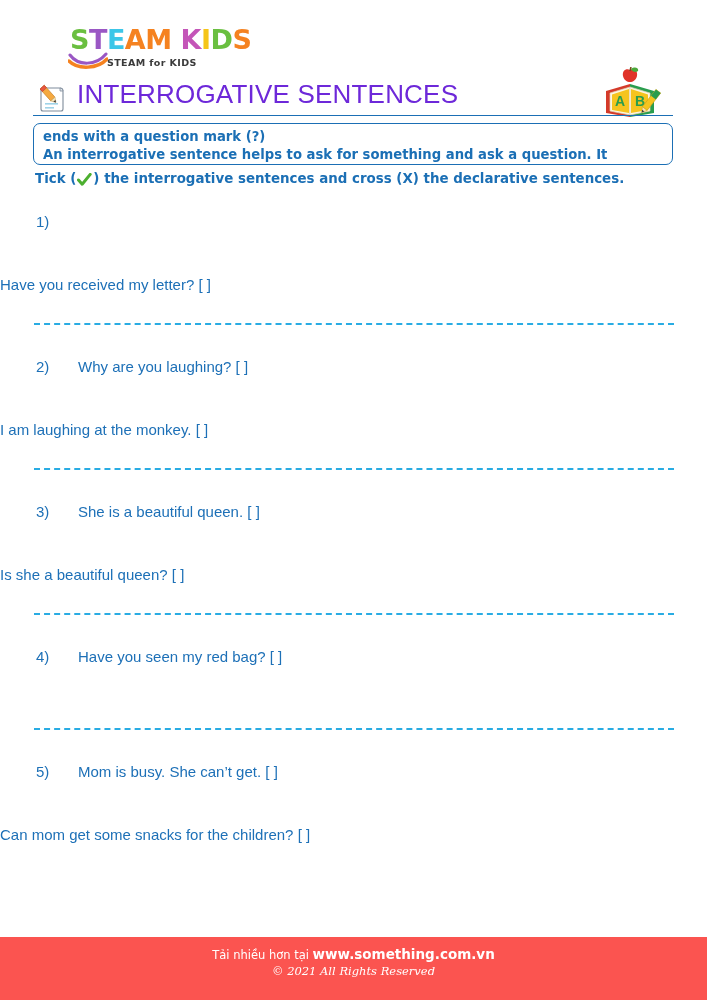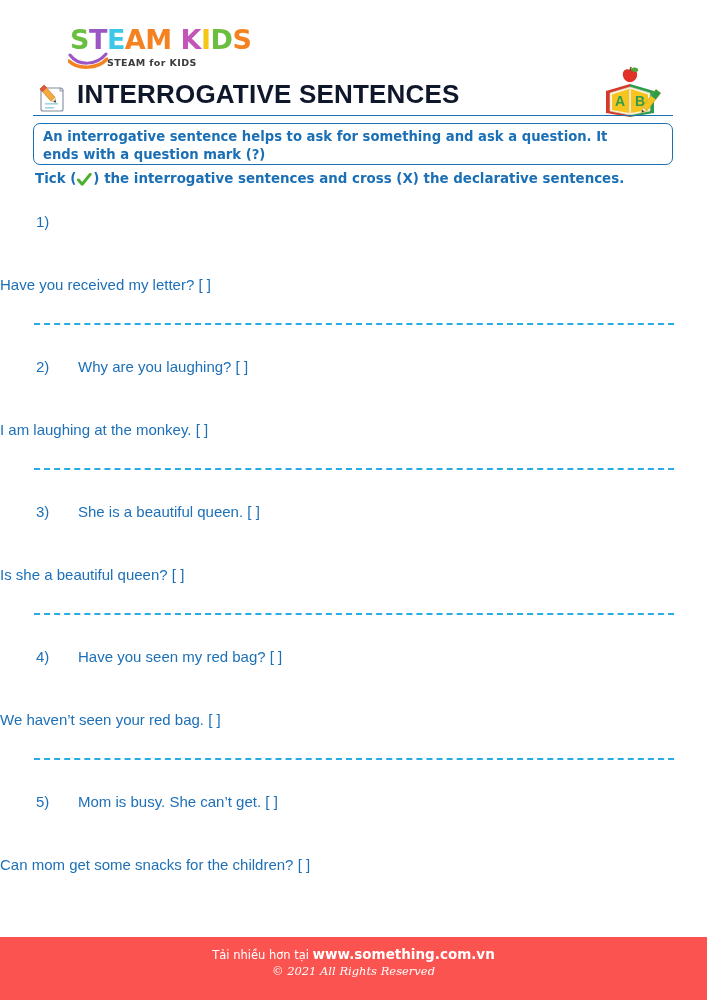--- a/index.html
+++ b/index.html
@@ -71,24 +71,24 @@
   .dotline.date { width: 92px; }
 
   
   .title-row {
     position: absolute; left: 0; top: 74px;
     width: 707px; height: 44px;
   }
   .title-text {
     position: absolute; left: 77px; top: 5px;
     font-family: "Liberation Sans", sans-serif;
-    font-weight: bold;
+    font-weight: normal;
     font-size: 26px;
     letter-spacing: 0.2px;
-    color: #0f172a;
+    color: #6d28d9;
     white-space: nowrap;
   }
   .pencil-icon { position: absolute; left: 34px; top: 4px; }
   .abc-icon { position: absolute; left: 600px; top: -7px; }
 
   .title-rule {
     position: absolute; left: 33px; top: 115px;
     width: 640px; height: 0;
     border-top: 1.6px solid #1b6fb5;
   }
@@ -251,22 +251,22 @@
         <rect x="43" y="20" width="6" height="8" fill="#2a9d4e"></rect>
         <path d="M43 42 l3 5 l3 -5 z" fill="#f7e3b8" stroke="#cfa016" stroke-width="0.5"></path>
         <path d="M44.6 44.5 l1.4 2.5 l1.4 -2.5 z" fill="#3a3a3a"></path>
       </g>
     </svg>
   </div>
 
   <div class="title-rule"></div>
 
   <div class="defbox">
+    <p>ends with a question mark (?)</p>
     <p>An interrogative sentence helps to ask for something and ask a question. It</p>
-    <p>ends with a question mark (?)</p>
   </div>
 
   <div class="tickline">
     <span class="seg">Tick (</span>
     <svg class="check-glyph" width="15" height="14" viewBox="0 0 15 14">
       <path d="M1.5 7 L5.2 11.2 L13.2 1.4" stroke="#4caf2f" stroke-width="3" fill="none" stroke-linecap="round" stroke-linejoin="round"></path>
     </svg>
     <span class="seg">) the interrogative sentences and cross (</span>
     <span class="seg">X</span>
     <span class="seg">) the declarative sentences.</span>
@@ -310,23 +310,20 @@
       </div>
       <div style="height: 24px;"></div>
       <div class="sep" style="border-top-color: rgb(41, 172, 227);"></div>
       <div style="height: 26px;"></div>
       <div class="qitem">
         <div class="qline first">
           <span class="qnum">4)</span>
           <span>Have you seen my red bag? [      ]</span>
         </div>
         <div class="qspacer"></div>
-        <div class="qline second">
-          <span>We haven’t seen your red bag. [      ]</span>
-        </div>
       </div>
       <div style="height: 24px;"></div>
       <div class="sep" style="border-top-color: rgb(41, 172, 227);"></div>
       <div style="height: 26px;"></div>
       <div class="qitem">
         <div class="qline first">
           <span class="qnum">5)</span>
           <span>Mom is busy. She can’t get. [      ]</span>
         </div>
         <div class="qspacer"></div>

